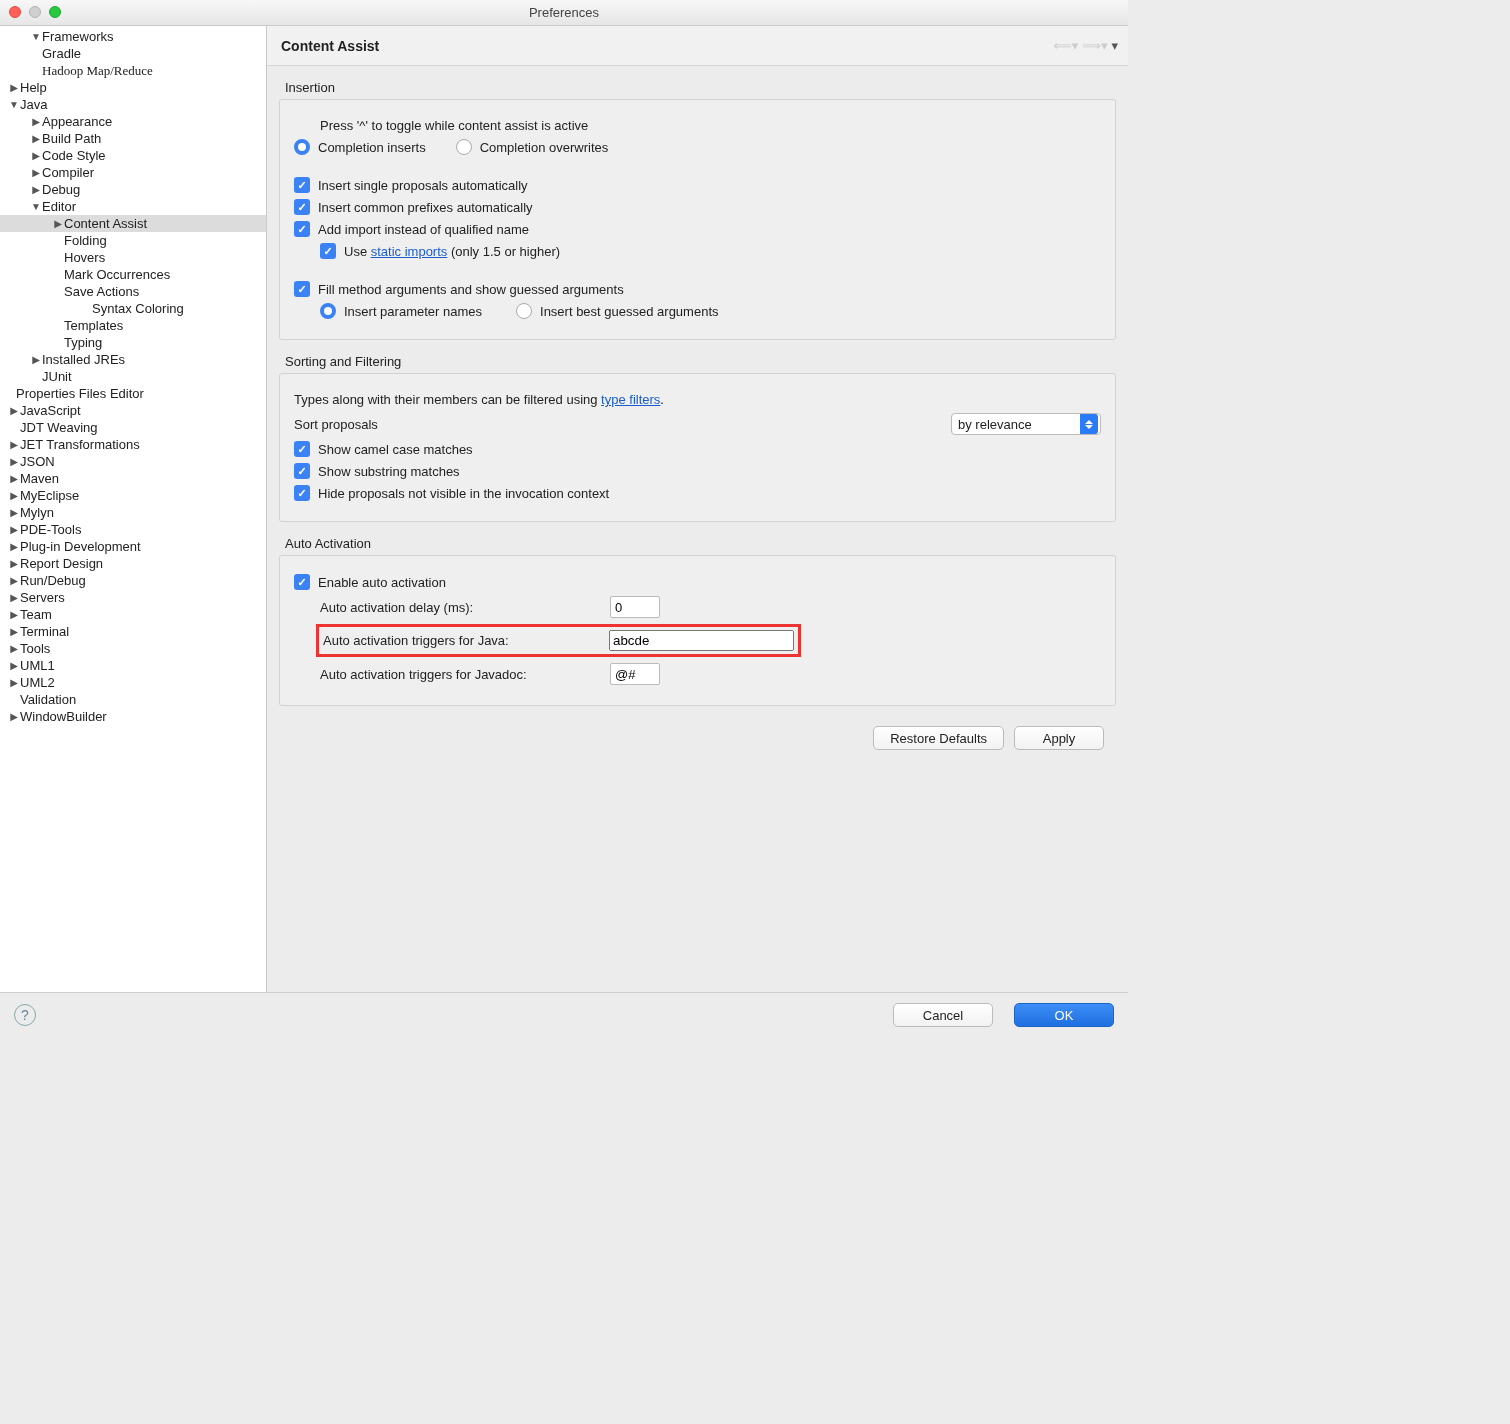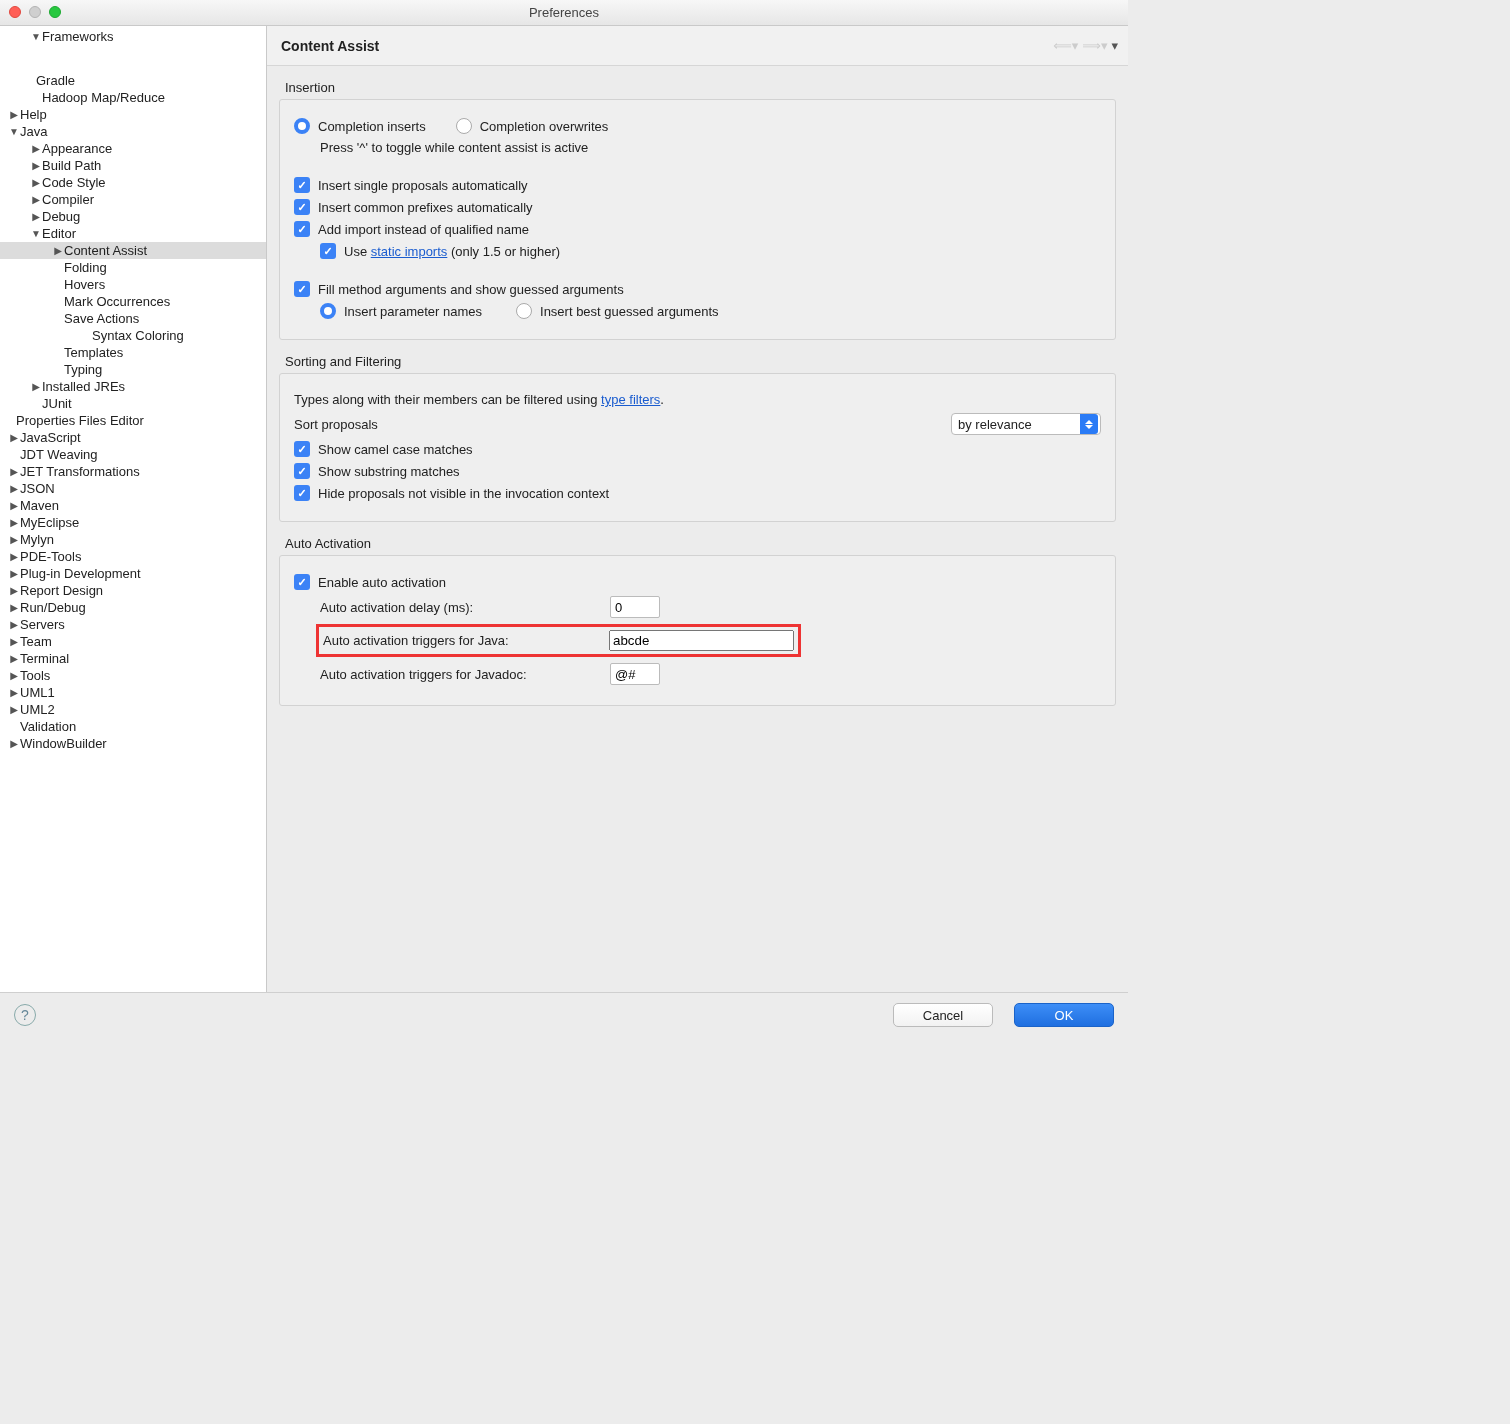--- a/index.html
+++ b/index.html
@@ -77,25 +77,25 @@
   <span class="title">Preferences</span>
 </div>
 
 <div class="body">
   <div class="sidebar">
     <div class="tree" id="tree">
         <div class="node" style="padding-left: 30px;">
           <span class="arrow">▼</span>
           <span>Frameworks</span>
         </div>
-        <div class="node" style="padding-left: 24px; margin-top: 27px;">
+        <div class="node" style="padding-left: 30px;">
           <span class="arrow"></span>
           <span>Gradle</span>
         </div>
-        <div class="node" style="padding-left: 30px;">
+        <div class="node" style="padding-left: 30px; font-family: Liberation Serif, serif;">
           <span class="arrow"></span>
           <span>Hadoop Map/Reduce</span>
         </div>
         <div class="node" style="padding-left: 8px;">
           <span class="arrow">▶</span>
           <span>Help</span>
         </div>
         <div class="node" style="padding-left: 8px;">
           <span class="arrow">▼</span>
           <span>Java</span>
@@ -254,30 +254,30 @@
         <span style="color:#ccc">⟸▾</span>
         <span style="color:#ccc">⟹▾</span>
         <span style="color:#555">▾</span>
       </div>
     </div>
 
     <div class="pane">
 
       <div class="section-title">Insertion</div>
       <div class="section">
+        <div class="row indent1">
+            <span>Press '^' to toggle while content assist is active</span>
+          </div>
         <div class="row">
           <span class="radio on"></span>
           <span>Completion inserts</span>
           <span style="width:14px"></span>
           <span class="radio"></span>
           <span>Completion overwrites</span>
         </div>
-        <div class="row indent1">
-            <span>Press '^' to toggle while content assist is active</span>
-          </div>
 
         <div style="height:10px"></div>
         <div class="row">
             <span class="check">✓</span>
             <span>Insert single proposals automatically</span>
           </div>
         <div class="row">
             <span class="check">✓</span>
             <span>Insert common prefixes automatically</span>
           </div>
@@ -345,20 +345,24 @@
         <div class="redbox">
           <label>Auto activation triggers for Java:</label>
           <input value="abcde" style="">
         </div>
         <div class="kv">
           <label>Auto activation triggers for Javadoc:</label>
           <input value="@#" style="">
         </div>
       </div>
 
+      <div class="footer-inner">
+        <span class="btn">Restore Defaults</span>
+        <span class="btn">Apply</span>
+      </div>
     </div>
   </div>
 </div>
 
 <div class="dialog-footer">
   <span class="help">?</span>
   <div style="display:flex;gap:21px">
     <span class="btn" style="min-width:100px">Cancel</span>
     <span class="btn primary" style="min-width:100px">OK</span>
   </div>

